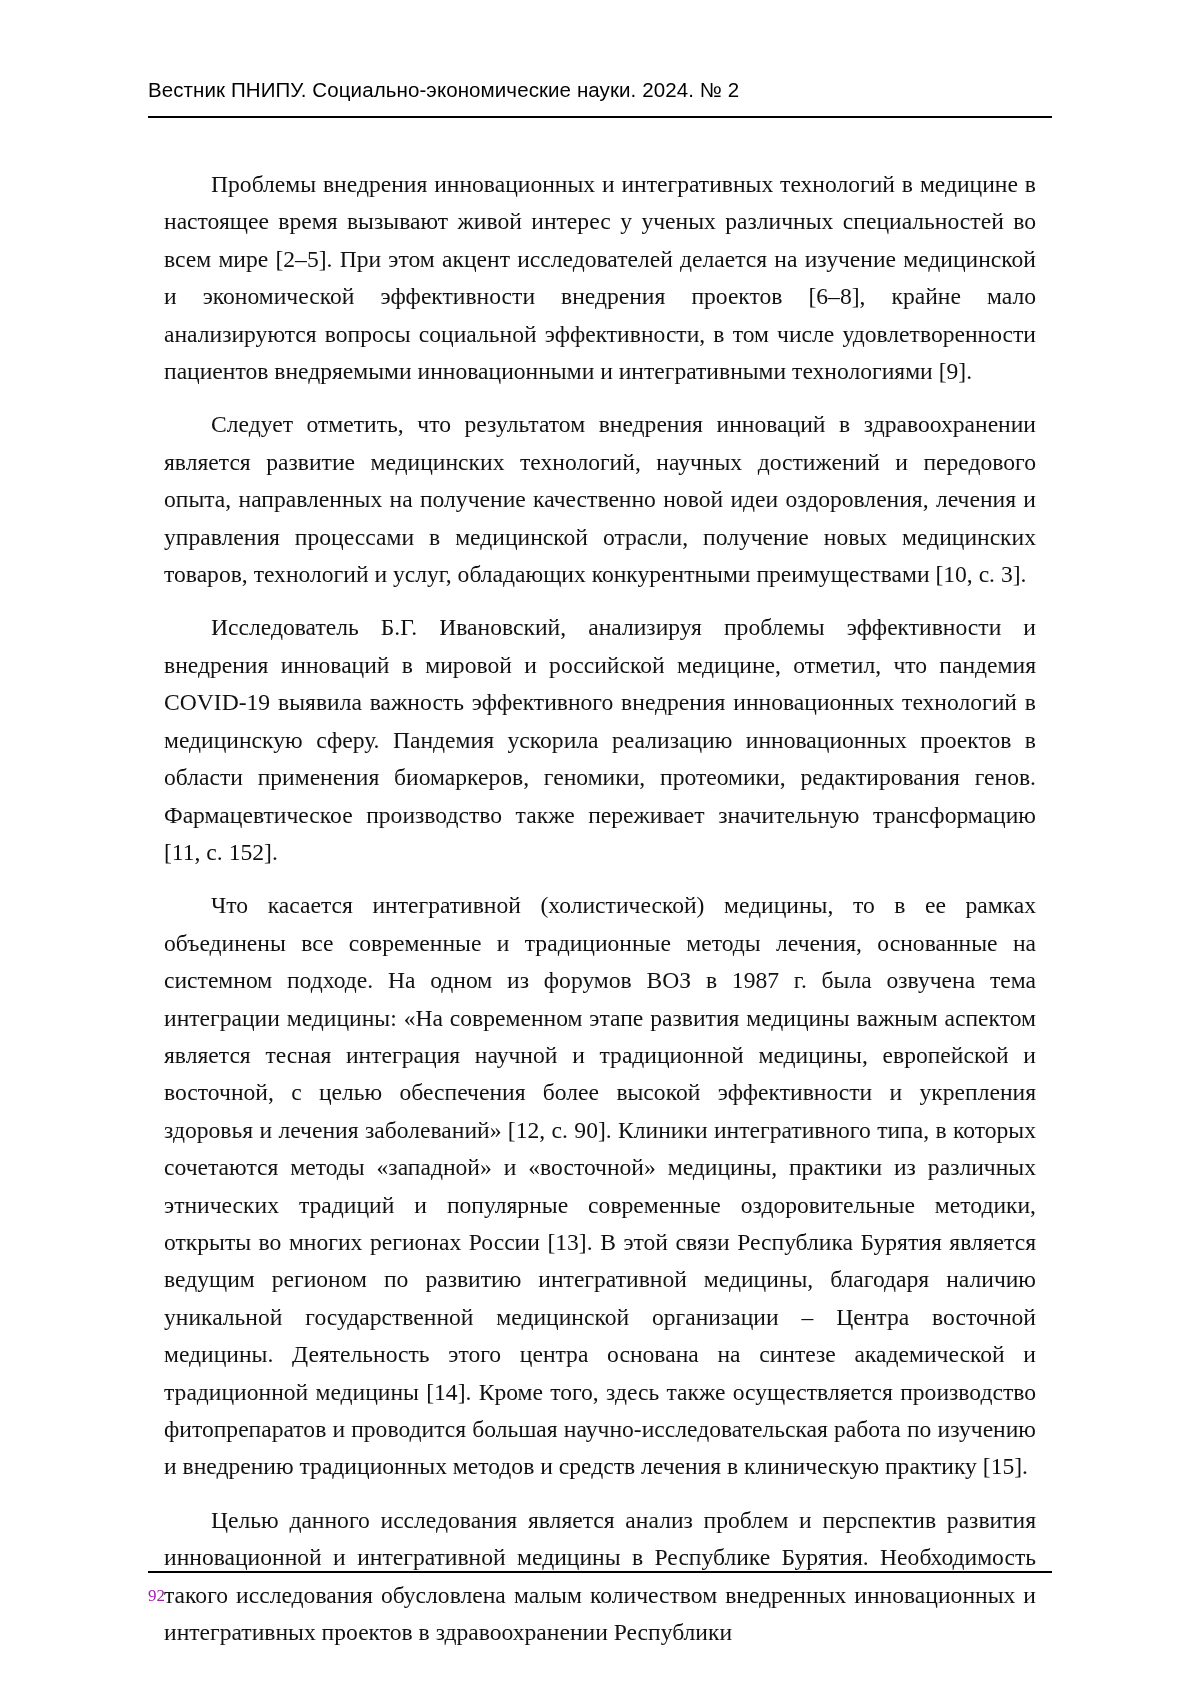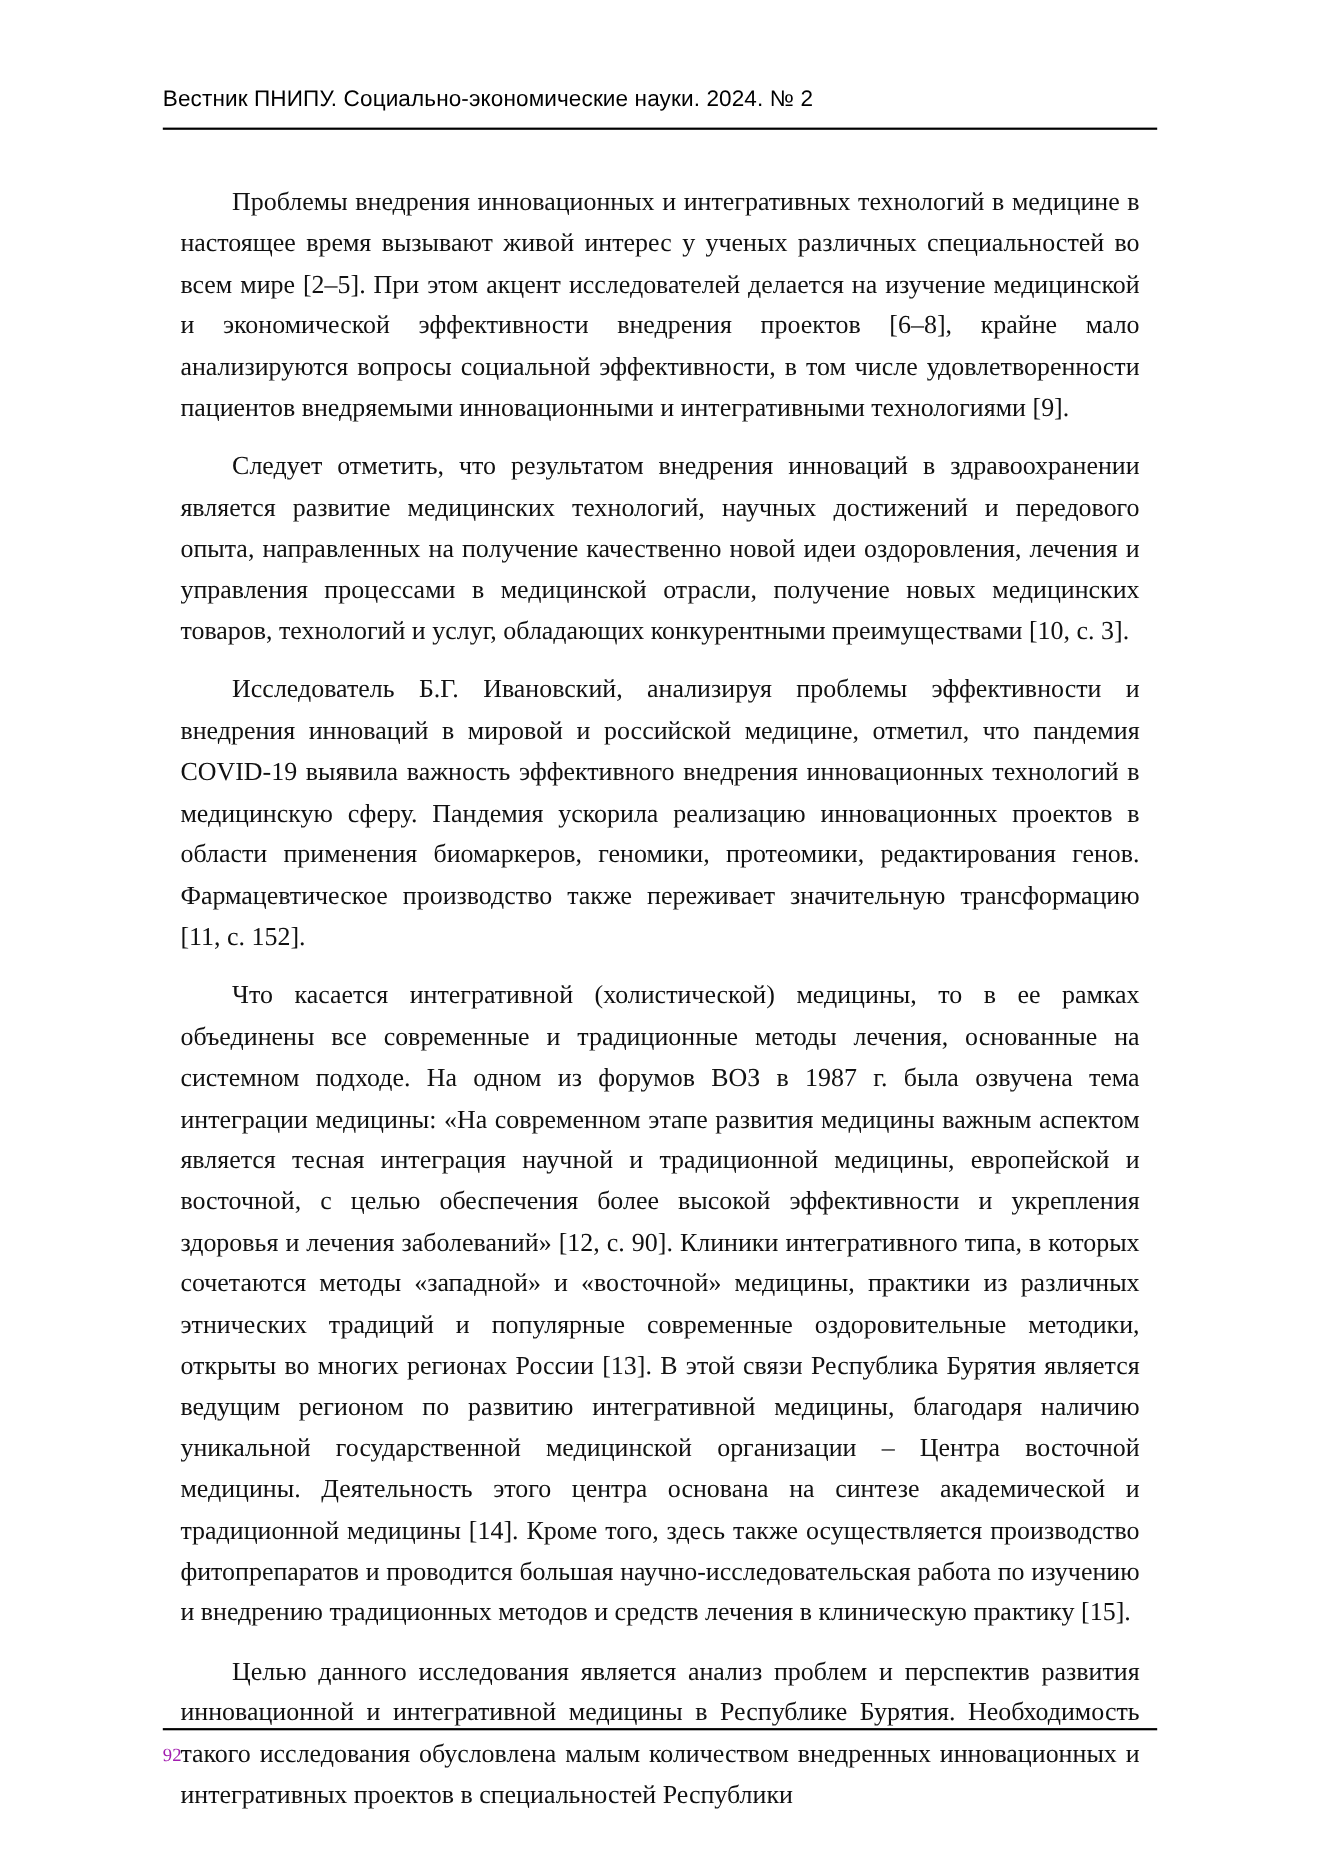--- a/index.html
+++ b/index.html
@@ -80,19 +80,19 @@
 <div class="page">
 
   <div class="header">Вестник ПНИПУ. Социально-экономические науки. 2024. № 2</div>
   <div class="header-rule"></div>
 
   <div class="body-text">
     <p>Проблемы внедрения инновационных и интегративных технологий в медицине в настоящее время вызывают живой интерес у ученых различных специальностей во всем мире [2–5]. При этом акцент исследователей делается на изучение медицинской и экономической эффективности внедрения проектов [6–8], крайне мало анализируются вопросы социальной эффективности, в том числе удовлетворенности пациентов внедряемыми инновационными и интегративными технологиями [9].</p>
     <p>Следует отметить, что результатом внедрения инноваций в здравоохранении является развитие медицинских технологий, научных достижений и передового опыта, направленных на получение качественно новой идеи оздоровления, лечения и управления процессами в медицинской отрасли, получение новых медицинских товаров, технологий и услуг, обладающих конкурентными преимуществами [10, с. 3].</p>
     <p>Исследователь Б.Г. Ивановский, анализируя проблемы эффективности и внедрения инноваций в мировой и российской медицине, отметил, что пандемия COVID-19 выявила важность эффективного внедрения инновационных технологий в медицинскую сферу. Пандемия ускорила реализацию инновационных проектов в области применения биомаркеров, геномики, протеомики, редактирования генов. Фармацевтическое производство также переживает значительную трансформацию [11, с. 152].</p>
     <p>Что касается интегративной (холистической) медицины, то в ее рамках объединены все современные и традиционные методы лечения, основанные на системном подходе. На одном из форумов ВОЗ в 1987 г. была озвучена тема интеграции медицины: «На современном этапе развития медицины важным аспектом является тесная интеграция научной и традиционной медицины, европейской и восточной, с целью обеспечения более высокой эффективности и укрепления здоровья и лечения заболеваний» [12, с. 90]. Клиники интегративного типа, в которых сочетаются методы «западной» и «восточной» медицины, практики из различных этнических традиций и популярные современные оздоровительные методики, открыты во многих регионах России [13]. В этой связи Республика Бурятия является ведущим регионом по развитию интегративной медицины, благодаря наличию уникальной государственной медицинской организации – Центра восточной медицины. Деятельность этого центра основана на синтезе академической и традиционной медицины [14]. Кроме того, здесь также осуществляется производство фитопрепаратов и проводится большая научно-исследовательская работа по изучению и внедрению традиционных методов и средств лечения в клиническую практику [15].</p>
-    <p>Целью данного исследования является анализ проблем и перспектив развития инновационной и интегративной медицины в Республике Бурятия. Необходимость такого исследования обусловлена малым количеством внедренных инновационных и интегративных проектов в специальностей Республики</p>
+    <p>Целью данного исследования является анализ проблем и перспектив развития инновационной и интегративной медицины в Республике Бурятия. Необходимость такого исследования обусловлена малым количеством внедренных инновационных и интегративных проектов в здравоохранении Республики</p>
   </div>
 
   <div class="footer-rule"></div>
   <div class="page-number">92</div>
 
 </div>
 
 </body></html>

